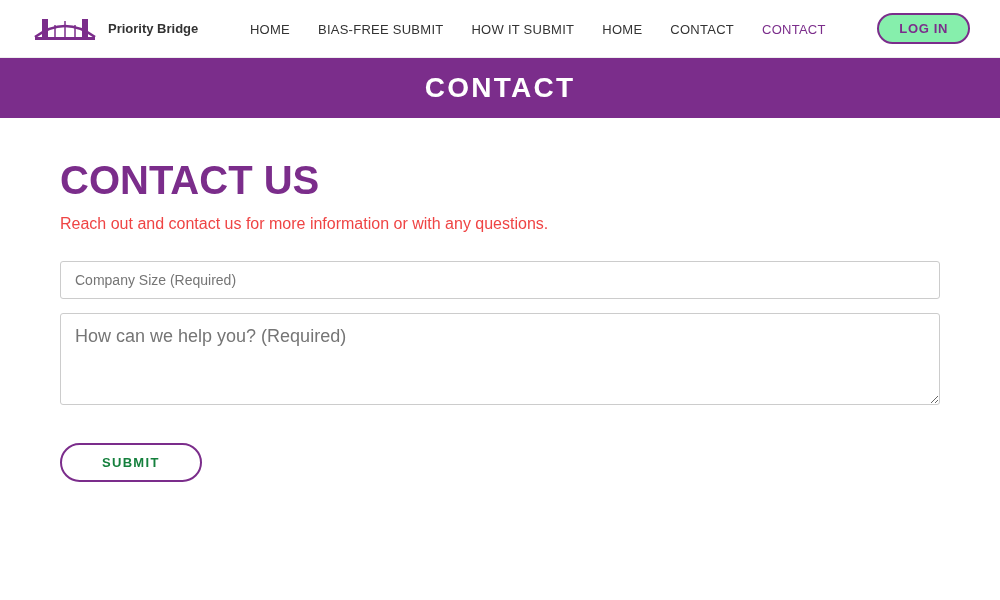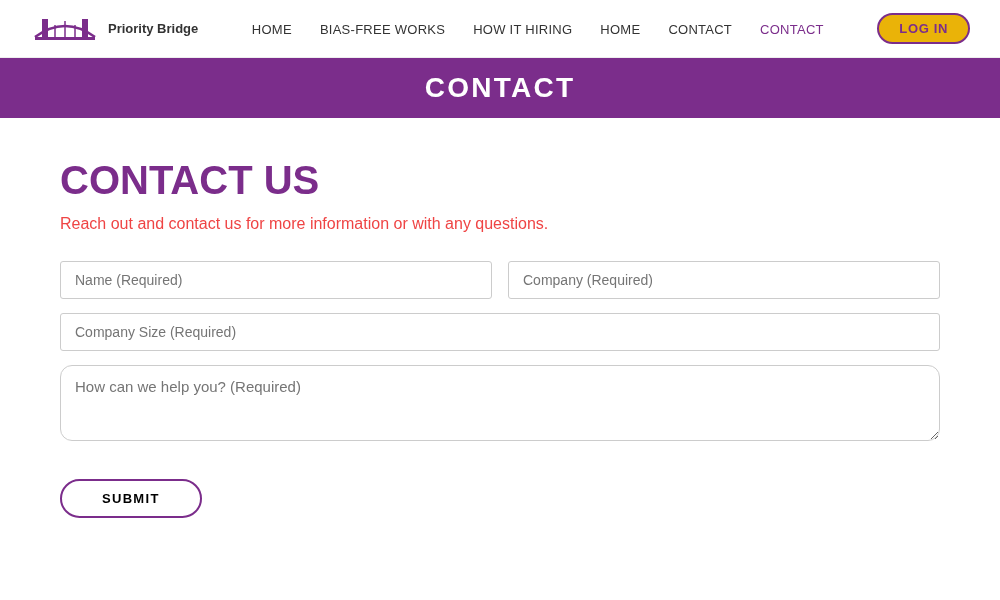--- a/index.html
+++ b/index.html
@@ -56,21 +56,21 @@
       text-decoration: none;
       color: #333;
       font-size: 13px;
       font-weight: 500;
       letter-spacing: 0.02em;
     }
 
     .login-btn {
       border: 2px solid #7b2d8b;
       color: #7b2d8b;
-      background: #eab308;
+      background: #86efac;
       padding: 6px 20px;
       border-radius: 20px;
       font-size: 13px;
       font-weight: 600;
       cursor: pointer;
       letter-spacing: 0.05em;
     }
 
     
     .hero-banner {
@@ -122,37 +122,37 @@
       border-radius: 3px;
       font-size: 14px;
       color: #555;
       outline: none;
     }
 
     .form-textarea {
       width: 100%;
       padding: 12px 14px;
       border: 1px solid #ccc;
-      border-radius: 12px;
-      font-size: 15px;
+      border-radius: 3px;
+      font-size: 18px;
       color: #555;
       resize: vertical;
-      height: 76px;
+      height: 92px;
       outline: none;
       font-family: Arial, sans-serif;
     }
 
     .form-row-single {
       margin-bottom: 14px;
     }
 
     .submit-btn {
       margin-top: 20px;
       border: 2px solid #7b2d8b;
-      color: #000000;
+      color: #15803d;
       background: #fff;
       padding: 10px 40px;
       border-radius: 20px;
       font-size: 13px;
       font-weight: 700;
       letter-spacing: 0.1em;
       cursor: pointer;
       text-transform: uppercase;
     }
   </style>
@@ -174,43 +174,39 @@
 
       <line x1="25" y1="16" x2="25" y2="28" stroke="#7b2d8b" stroke-width="1.5"></line>
       <line x1="35" y1="12" x2="35" y2="28" stroke="#7b2d8b" stroke-width="1.5"></line>
       <line x1="45" y1="16" x2="45" y2="28" stroke="#7b2d8b" stroke-width="1.5"></line>
     </svg>
     <span class="logo-text">Priority Bridge</span>
   </div>
 
   <ul class="nav-links">
     <li><a href="#">HOME</a></li>
-    <li><a href="#">BIAS-FREE WORKS</a></li>
-    <li><a href="#">HOW IT HIRING</a></li>
+    <li><a href="#">BIAS-FREE SUBMIT</a></li>
+    <li><a href="#">HOW IT SUBMIT</a></li>
     <li><a href="#">HOME</a></li>
     <li><a href="#">CONTACT</a></li>
     <li><a href="#" style="color:#7b2d8b;">CONTACT</a></li>
   </ul>
 
   <button class="login-btn">LOG IN</button>
 </nav>
 
 <div class="hero-banner">
   <h1 class="hero-banner-title">CONTACT</h1>
 </div>
 
 <div class="main-content">
   <h2 class="contact-us-heading">CONTACT US</h2>
   <p class="contact-us-subtext">Reach out and contact us for more information or with any questions.</p>
 
   
-  <div class="form-row">
-    <input type="text" class="form-input" placeholder="Name (Required)" style="">
-    <input type="text" class="form-input" placeholder="Company (Required)" style="">
-  </div>
 
   
   <div class="form-row">
     <input type="text" class="form-input" placeholder="Company Size (Required)" style="">
   </div>
 
   
   <div class="form-row-single">
     <textarea class="form-textarea" placeholder="How can we help you? (Required)" style=""></textarea>
   </div>

